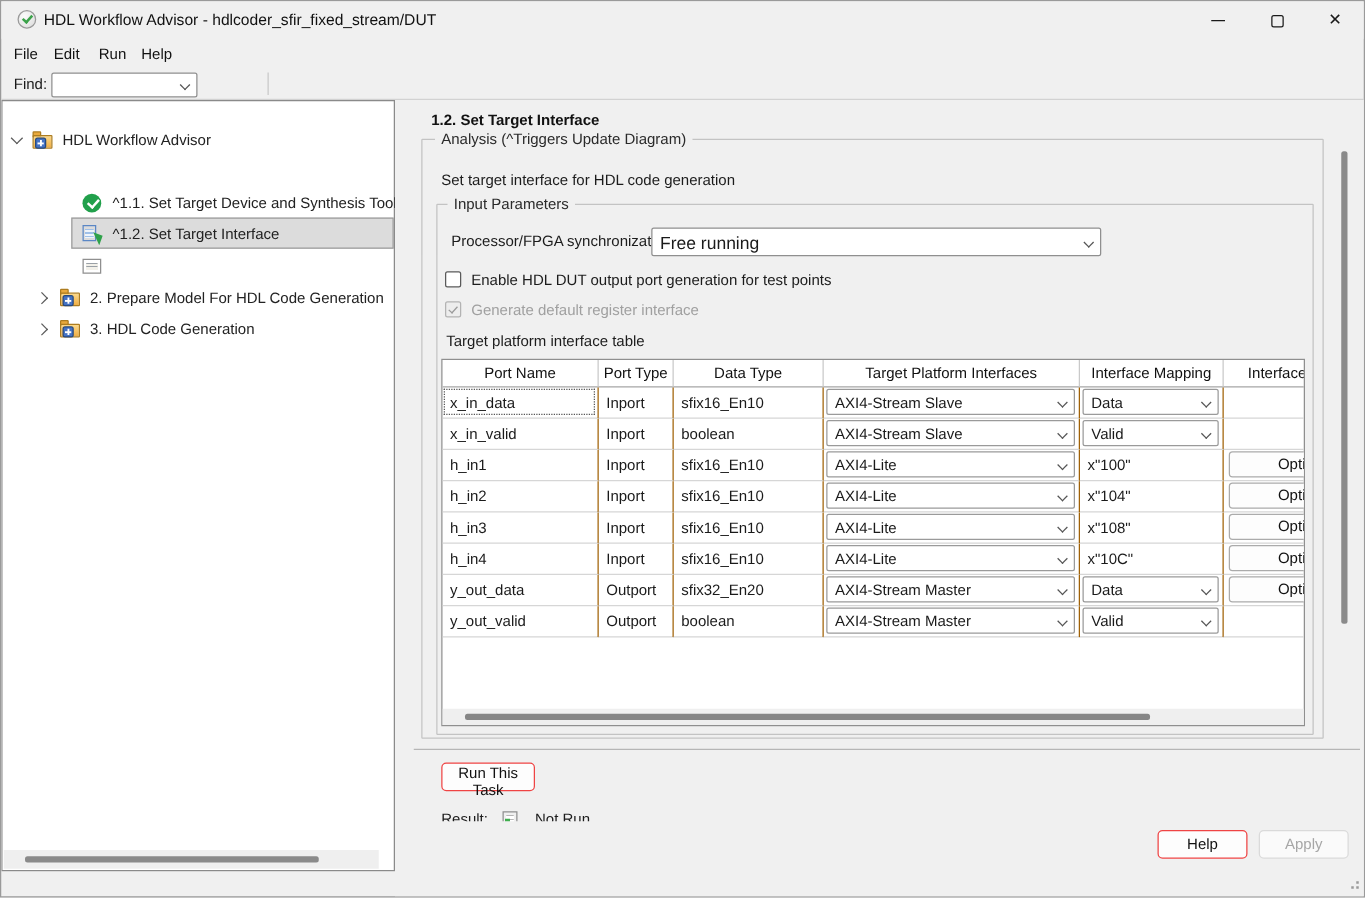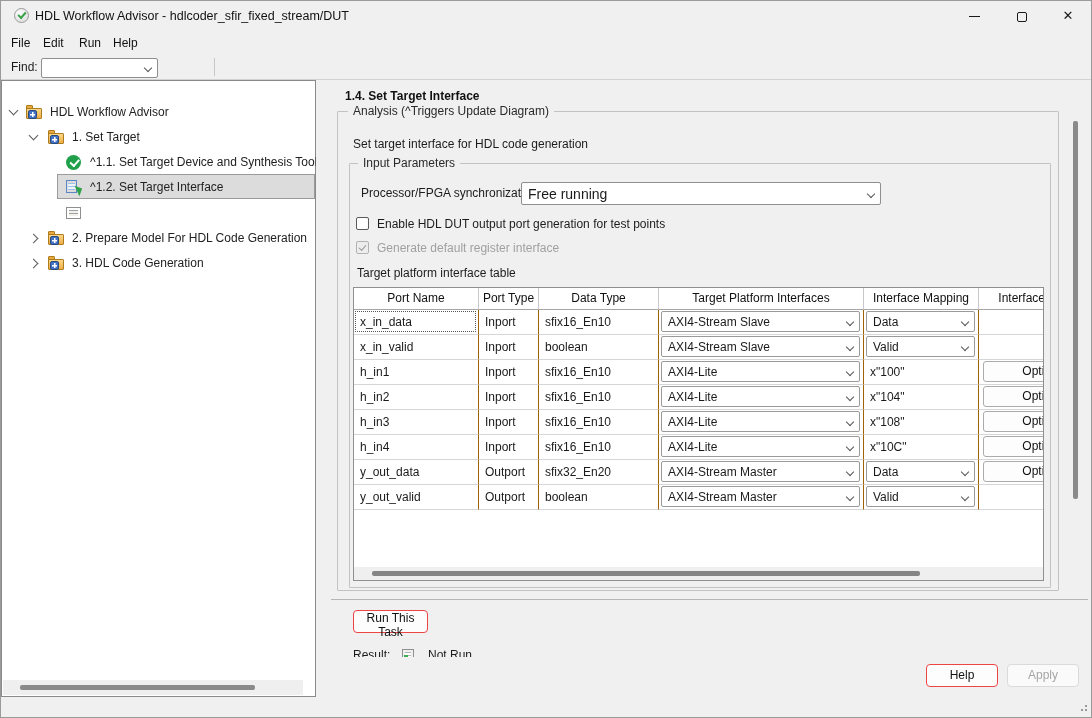--- a/index.html
+++ b/index.html
@@ -147,29 +147,20 @@
     <div class="tree-row" style="left:0; top:19px; width:310px;">
       <span class="chev down" style="left:8px; top:7px;"></span>
       <span class="icon-folder" style="left:24px; top:5px;">
           <span class="tab"></span>
           <span class="bodyp"></span>
           <span class="badge"></span>
         </span>
       <span class="tree-label" style="left:48px;">HDL Workflow Advisor</span>
     </div>
 
-    <div class="tree-row" style="left:0; top:44px; width:310px;">
-      <span class="chev down" style="left:28px; top:7px;"></span>
-      <span class="icon-folder" style="left:46px; top:5px;">
-          <span class="tab"></span>
-          <span class="bodyp"></span>
-          <span class="badge"></span>
-        </span>
-      <span class="tree-label" style="left:70px;">1. Set Target</span>
-    </div>
 
     <div class="tree-row" style="left:0; top:69px; width:310px;">
       <span class="icon-check" style="left:64px; top:5px;"></span>
       <span class="tree-label" style="left:88px;">^1.1. Set Target Device and Synthesis Tool</span>
     </div>
 
     <div class="tree-row" style="left:0; top:94px; width:310px;">
       <span class="icon-runtask" style="left:63px; top:5px;">
           <span class="doc"></span>
           <span class="arr"></span>
@@ -202,21 +193,21 @@
     </div>
 
     <div class="tree-hscroll-track">
       <div class="tree-hscroll-thumb"></div>
     </div>
   </div>
 
   <div class="main-panel">
     <div class="content-clip">
 
-      <div class="task-title">1.4. Set Target Interface</div>
+      <div class="task-title">1.2. Set Target Interface</div>
 
       <div class="fieldset" style="left:21px; top:31px; width:722px; height:480px;">
         <span class="legend" style="left:10px;">Analysis (^Triggers Update Diagram)</span>
       </div>
 
       <div class="static-text" style="left:37px; top:57px;">Set target interface for HDL code generation</div>
 
       <div class="fieldset" style="left:33px; top:83px; width:702px; height:425px;">
         <span class="legend" style="left:8px;">Input Parameters</span>
       </div>

